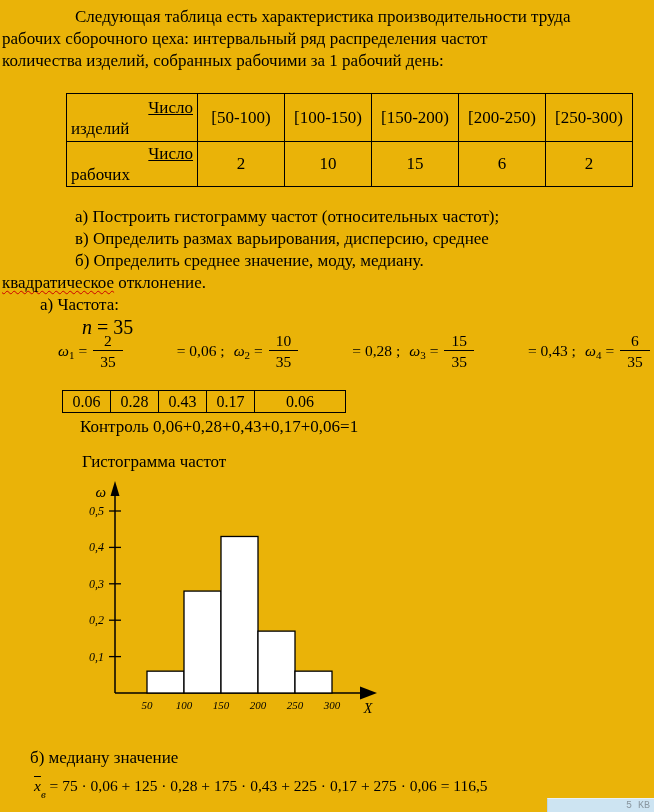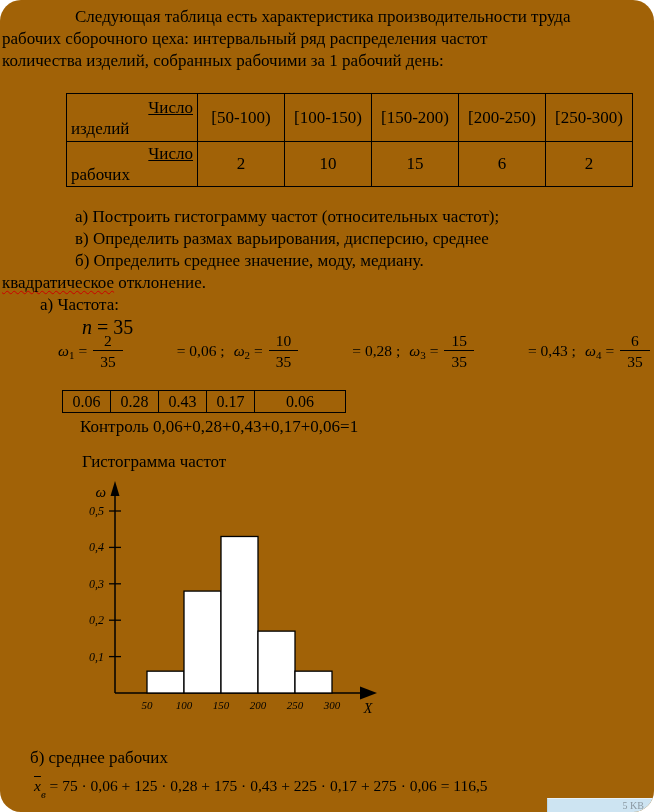--- a/index.html
+++ b/index.html
@@ -1,19 +1,19 @@
 <!DOCTYPE html>
 <html><head>
 <meta charset="utf-8">
 <style>
   html, body { margin:0; padding:0; background:#ffffff; }
   .page {
     position:relative; width:654px; height:812px; overflow:hidden;
-    background:#a16207; color:#000;
-    font-family:"Liberation Serif", serif; font-size:17px;border-radius:21px;
+    background:#eab308; color:#000;
+    font-family:"Liberation Serif", serif; font-size:17px;
   }
   .it { font-style:italic; }
   .ovl { text-decoration:overline; }
 
   
   .intro { position:absolute; left:2px; top:6px; width:648px; line-height:22px; }
   .ind73 { padding-left:73px; }
 
   
   .freq-table { position:absolute; left:66px; top:93px; border-collapse:collapse; table-layout:fixed; }
@@ -64,22 +64,22 @@
 
   
   .mean-label { position:absolute; left:30px; top:748px; }
   .mean-formula { position:absolute; left:34px; top:777px; font-size:15.5px; white-space:nowrap; }
   .mean-formula sub { font-size:11px; position:relative; top:3px; }
 
   
   .file-badge {
     position:absolute; left:547px; top:798px; width:107px; height:14px;
     background:#cde4f2; border-top:1px solid #e9f1f7; border-left:1px solid #b9d7e8;
-    box-sizing:border-box; text-align:right; padding-right:10px;
-    font-family:Liberation Serif, serif; font-size:10px; line-height:13px; color:#8b98a1;
+    box-sizing:border-box; text-align:right; padding-right:4px;
+    font-family:Liberation Mono, monospace; font-size:10px; line-height:13px; color:#8b98a1;
   }
 </style>
 </head>
 <body>
 
 <div class="page">
 
   <div class="intro">
     <div class="ind73">Следующая таблица есть характеристика производительности труда</div>
     <div>рабочих сборочного цеха: интервальный ряд распределения частот</div>
@@ -214,18 +214,18 @@
       <rect x="198" y="151.12" width="37" height="61.88" fill="#ffffff" stroke="#000000" stroke-width="1.3"></rect>
       <rect x="235" y="191.16" width="37" height="21.84" fill="#ffffff" stroke="#000000" stroke-width="1.3"></rect>
       <text x="87" y="229" text-anchor="middle" font-size="11">50</text>
       <text x="124" y="229" text-anchor="middle" font-size="11">100</text>
       <text x="161" y="229" text-anchor="middle" font-size="11">150</text>
       <text x="198" y="229" text-anchor="middle" font-size="11">200</text>
       <text x="235" y="229" text-anchor="middle" font-size="11">250</text>
       <text x="272" y="229" text-anchor="middle" font-size="11">300</text>
     </svg>
 
-  <div class="mean-label">б)  среднее рабочих</div>
+  <div class="mean-label">б)  медиану значение</div>
   <div class="mean-formula"><span class="it ovl">x</span><sub class="it">в</sub><span> = 75 · 0,06 + 125 · 0,28 + 175 · 0,43 + 225 · 0,17 + 275 · 0,06 = 116,5</span></div>
 
   <div class="file-badge"><span>5 KB</span></div>
 
 </div>
 
 </body></html>

